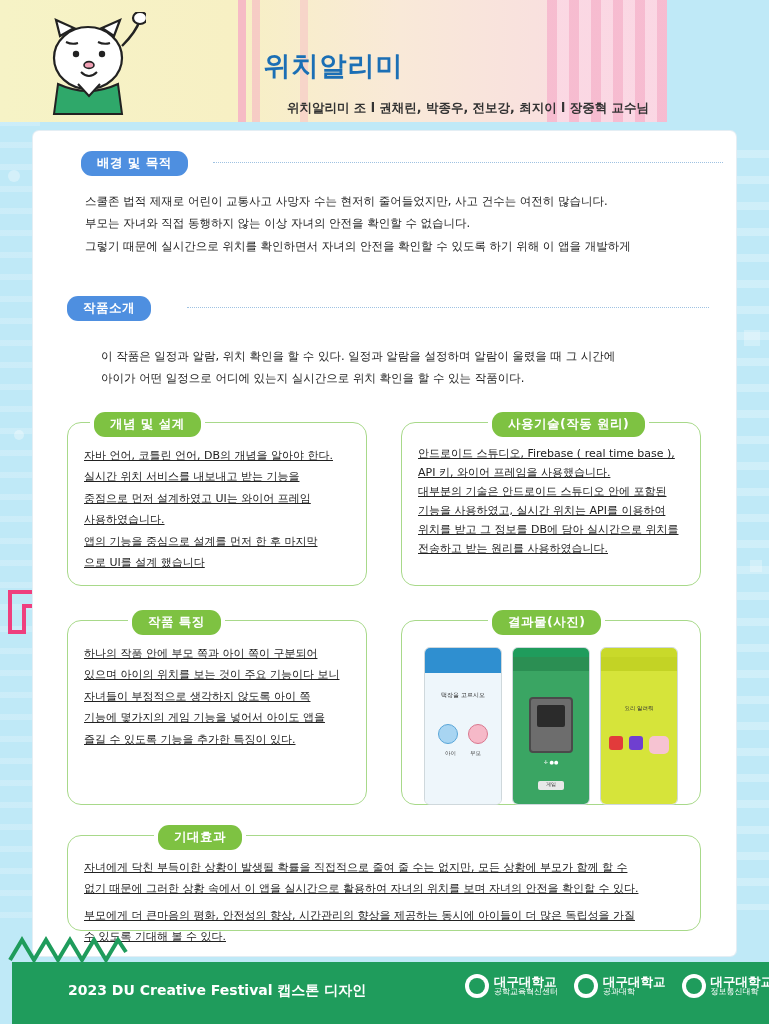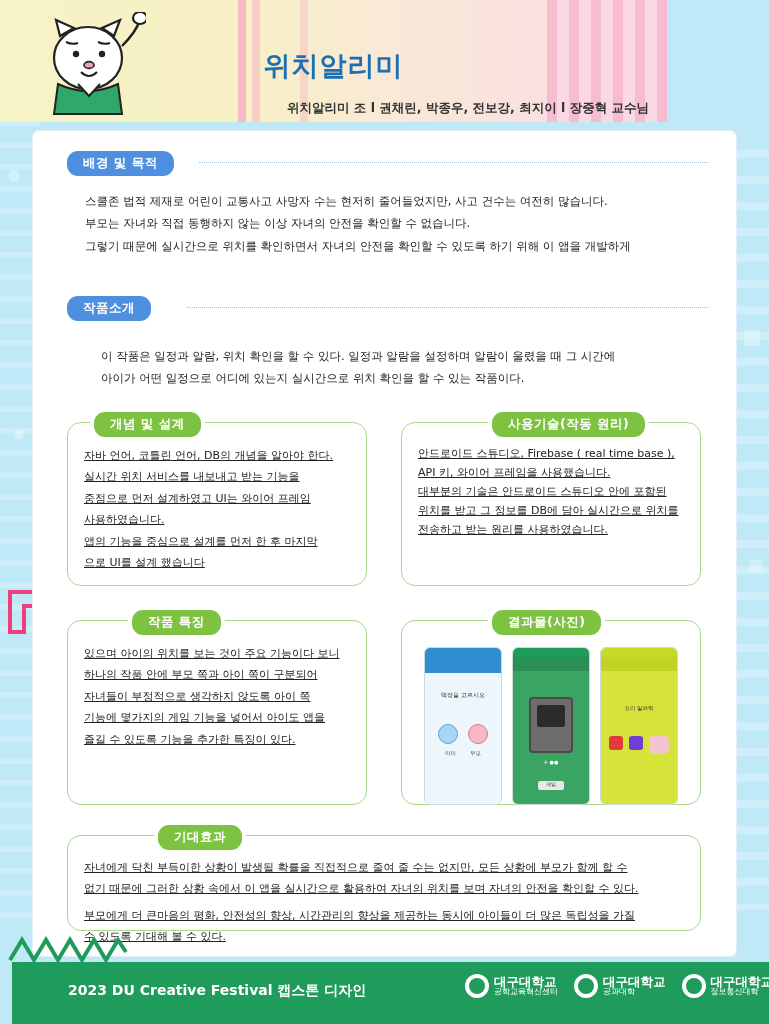--- a/index.html
+++ b/index.html
@@ -180,21 +180,21 @@
       <ellipse cx="104" cy="6" rx="7" ry="6" fill="#fff" stroke="#222" stroke-width="2.2"></ellipse>
     </svg>
 
     <div class="header-title">위치알리미</div>
     <div class="header-sub">위치알리미 조 l 권채린, 박종우, 전보강, 최지이 l 장중혁 교수님</div>
   </div>
 
   <div class="card">
 
     <div class="sec" style="left:34px; top:20px; width:640px;">
-      <div style="position:relative;">
+      <div style="position:relative;margin-left:14px;">
         <span class="pill">배경 및 목적</span>
         <span class="dots" style="left:132px; right:-510px; top:11px; width:510px;"></span>
       </div>
       <div class="body-text indent" style="margin-top:14px;">
         <div>스쿨존 법적 제재로 어린이 교통사고 사망자 수는 현저히 줄어들었지만, 사고 건수는 여전히 많습니다.</div>
         <div>부모는 자녀와 직접 동행하지 않는 이상 자녀의 안전을 확인할 수 없습니다.</div>
         <div>그렇기 때문에 실시간으로 위치를 확인하면서 자녀의 안전을 확인할 수 있도록 하기 위해 이 앱을 개발하게</div>
       </div>
     </div>
 
@@ -220,30 +220,31 @@
         <div>으로 UI를 설계 했습니다</div>
       </div>
     </div>
 
     <div class="subbox" style="left:368px; top:291px; width:300px; height:164px;">
       <div class="pillwrap" style="left:86px;"><span class="pill green">사용기술(작동 원리)</span></div>
       <div class="subbox-body tight">
         <div>안드로이드 스튜디오, Firebase ( real time base ),</div>
         <div>API 키, 와이어 프레임을 사용했습니다.</div>
         <div>대부분의 기술은 안드로이드 스튜디오 안에 포함된</div>
+        <div>기능을 사용하였고, 실시간 위치는 API를 이용하여</div>
         <div>위치를 받고 그 정보를 DB에 담아 실시간으로 위치를</div>
         <div>전송하고 받는 원리를 사용하였습니다.</div>
       </div>
     </div>
 
     <div class="subbox" style="left:34px; top:489px; width:300px; height:185px;">
       <div class="pillwrap" style="left:60px;"><span class="pill green">작품 특징</span></div>
       <div class="subbox-body">
+        <div>하나의 작품 안에 부모 쪽과 아이 쪽이 구분되어</div>
         <div>있으며 아이의 위치를 보는 것이 주요 기능이다 보니</div>
-        <div>하나의 작품 안에 부모 쪽과 아이 쪽이 구분되어</div>
         <div>자녀들이 부정적으로 생각하지 않도록 아이 쪽</div>
         <div>기능에 몇가지의 게임 기능을 넣어서 아이도 앱을</div>
         <div>즐길 수 있도록 기능을 추가한 특징이 있다.</div>
       </div>
     </div>
 
     <div class="subbox" style="left:368px; top:489px; width:300px; height:185px;">
       <div class="pillwrap" style="left:86px;"><span class="pill green">결과물(사진)</span></div>
 
       <div class="phones">

